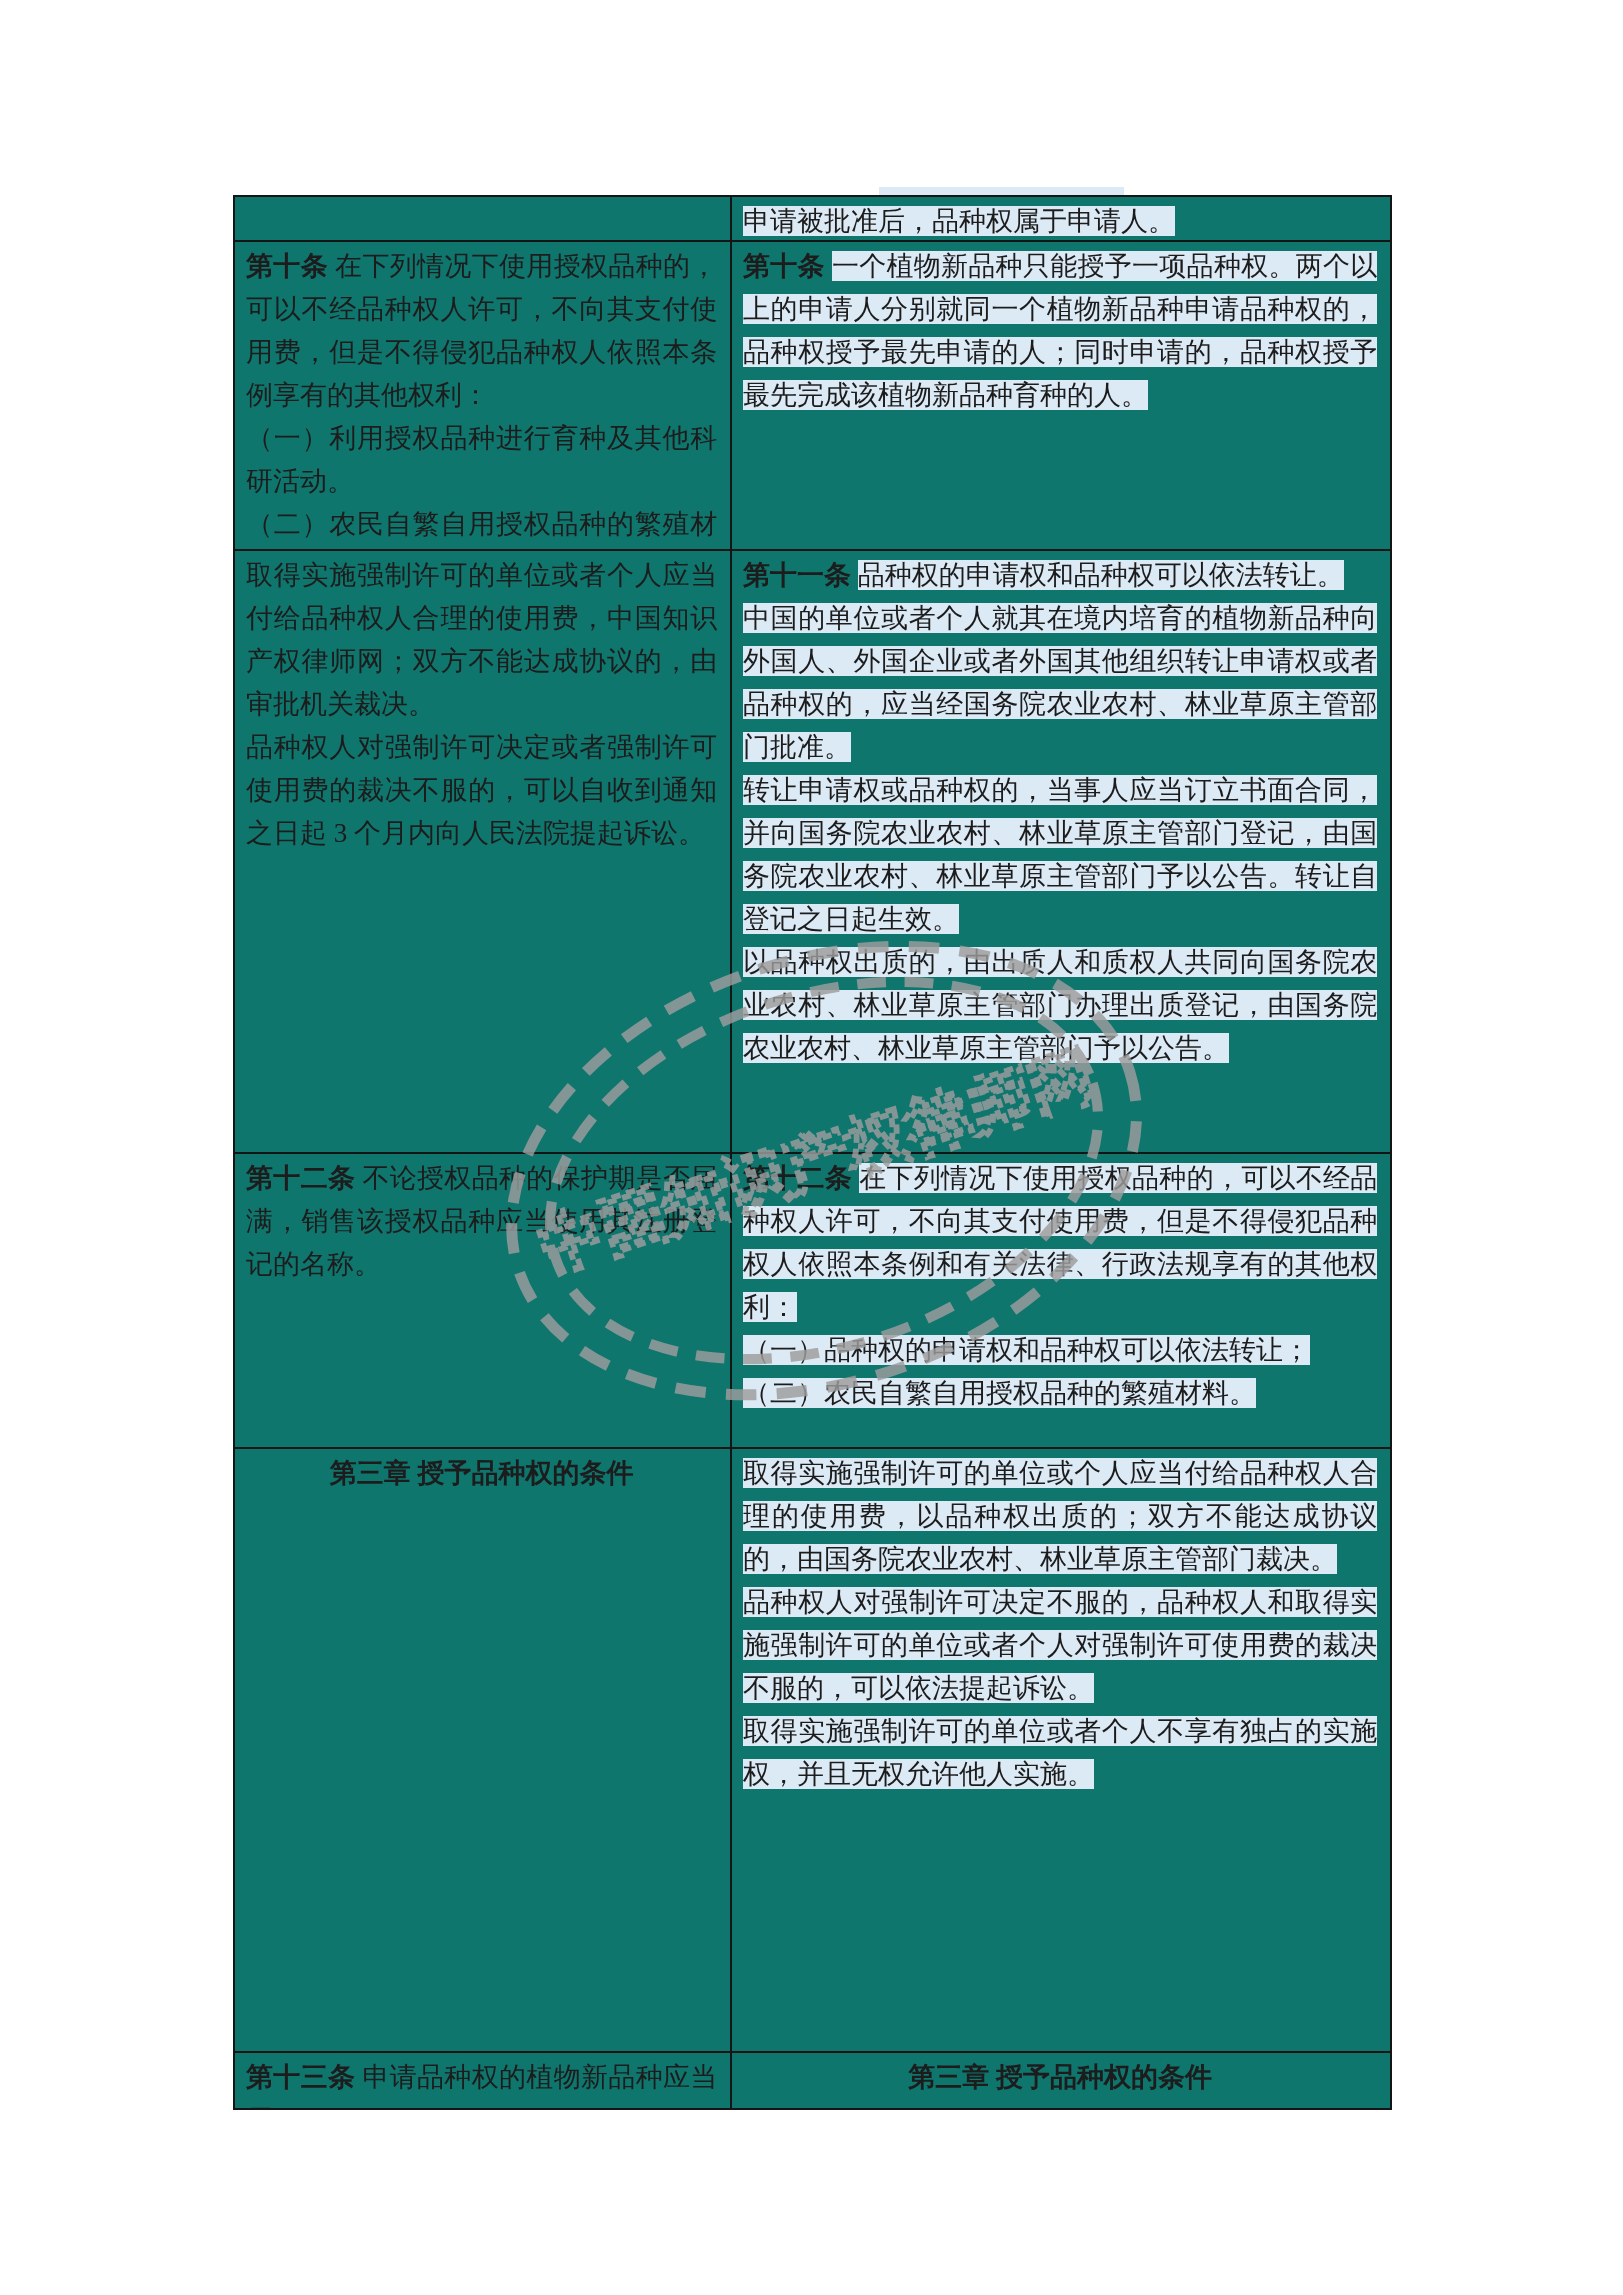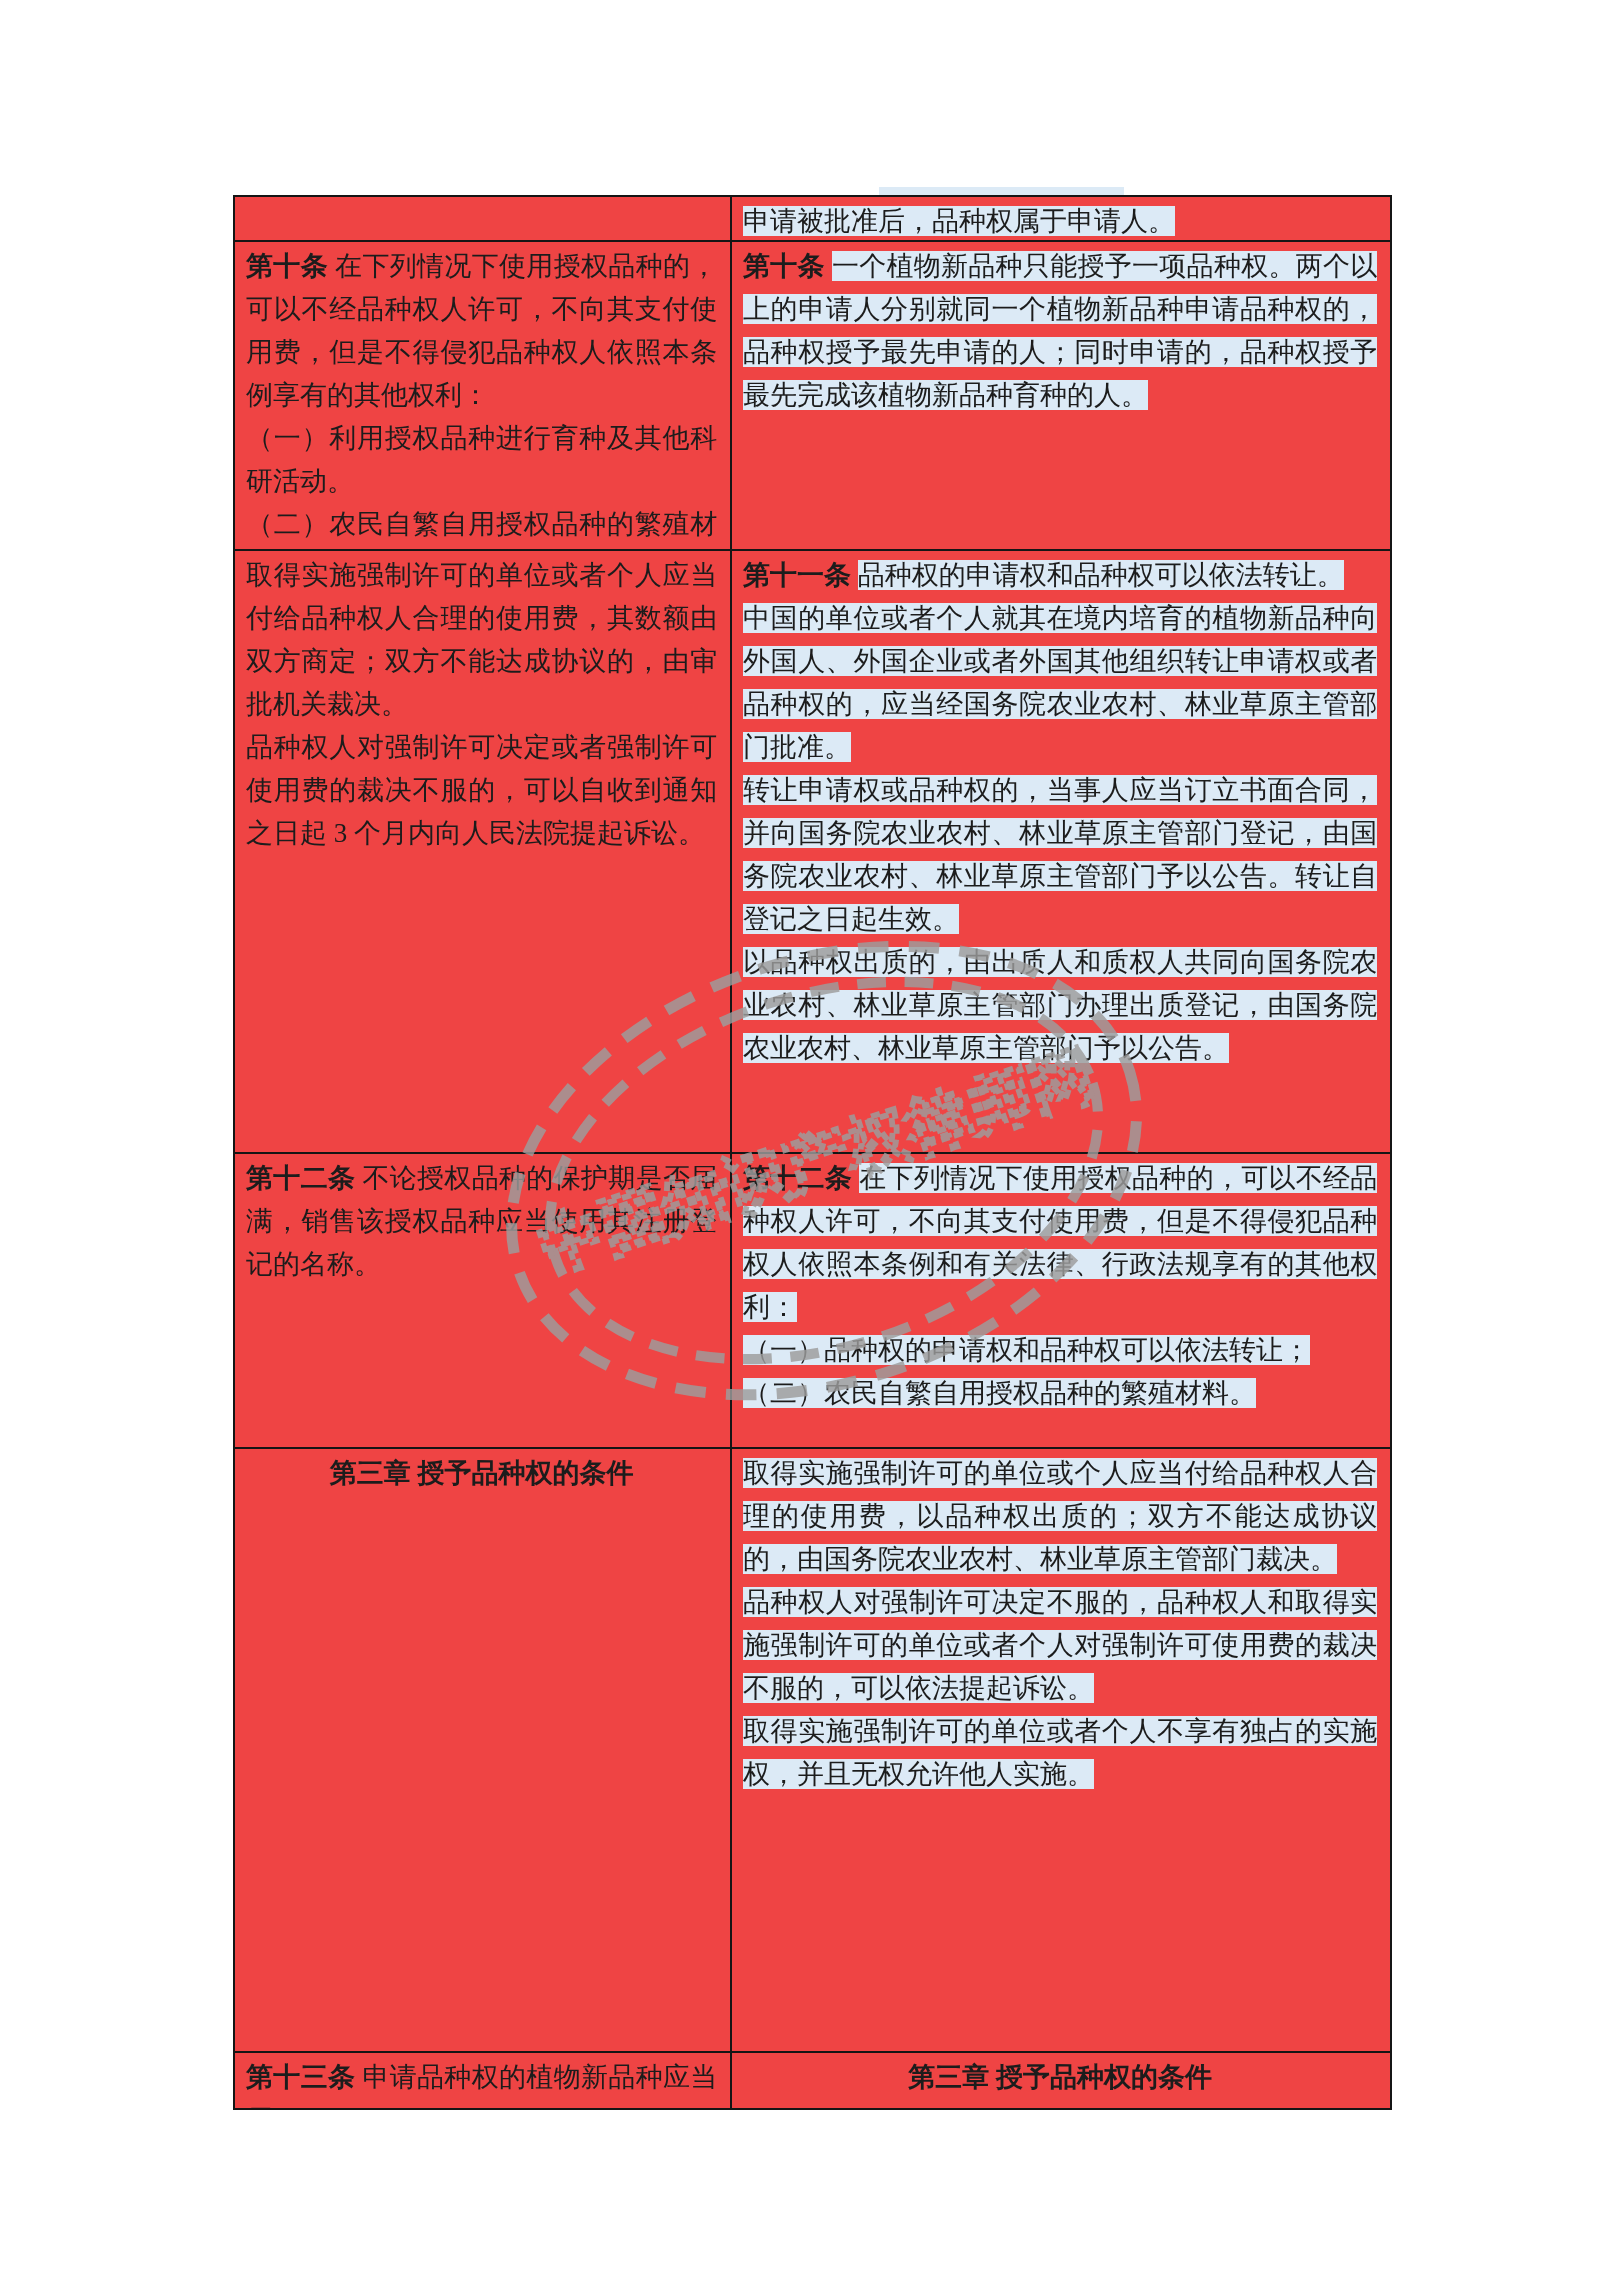--- a/index.html
+++ b/index.html
@@ -13,21 +13,21 @@
     color:#1c1c1c;
   }
   .top-sliver{
     position:absolute;left:879px;top:187px;width:245px;height:7.6px;
     background:#dceaf6;
   }
   .doc-table{
     position:absolute;left:233px;top:195px;width:1159px;
     border:2.5px solid #151515;
     box-sizing:border-box;
-    background:#ef4444;
+    background:#0f766e;
   }
   .t-row{display:flex;box-sizing:border-box;}
   .t-row + .t-row{border-top:2.5px solid #151515;}
   .t-cell{
     box-sizing:border-box;
     padding:2.5px 12.7px 0 11px;
     font-size:27px;line-height:43px;
     text-align:justify;
     text-justify:inter-ideograph;
     overflow:hidden;
@@ -64,21 +64,21 @@
           <p><span class="seg-b ">第十条</span><span class=""> 在下列情况下使用授权品种的，可以不经品种权人许可，不向其支付使用费，但是不得侵犯品种权人依照本条例享有的其他权利：</span></p>
           <p><span class="">（一）利用授权品种进行育种及其他科研活动。</span></p>
           <p><span class="">（二）农民自繁自用授权品种的繁殖材料。</span></p>
         </div>
         <div class="t-cell right">
           <p><span class="seg-b ">第十条</span><span class="">  </span><span class="seg-h">一个植物新品种只能授予一项品种权。两个以上的申请人分别就同一个植物新品种申请品种权的，品种权授予最先申请的人；同时申请的，品种权授予最先完成该植物新品种育种的人。</span></p>
         </div>
       </div>
       <div class="t-row" style="height: 603px;">
         <div class="t-cell left">
-          <p><span class="">取得实施强制许可的单位或者个人应当付给品种权人合理的使用费，其数额由双方商定；双方不能达成协议的，由审批机关裁决。</span></p>
+          <p><span class="">取得实施强制许可的单位或者个人应当付给品种权人合理的使用费，中国知识产权律师网；双方不能达成协议的，由审批机关裁决。</span></p>
           <p><span class="">品种权人对强制许可决定或者强制许可使用费的裁决不服的，可以自收到通知之日起 3 个月内向人民法院提起诉讼。</span></p>
         </div>
         <div class="t-cell right">
           <p><span class="seg-b ">第十一条</span><span class="">  </span><span class="seg-h">品种权的申请权和品种权可以依法转让。</span></p>
           <p><span class="seg-h">中国的单位或者个人就其在境内培育的植物新品种向外国人、外国企业或者外国其他组织转让申请权或者品种权的，应当经国务院农业农村、林业草原主管部门批准。</span></p>
           <p><span class="seg-h">转让申请权或品种权的，当事人应当订立书面合同，并向国务院农业农村、林业草原主管部门登记，由国务院农业农村、林业草原主管部门予以公告。转让自登记之日起生效。</span></p>
           <p><span class="seg-h">以品种权出质的，由出质人和质权人共同向国务院农业农村、林业草原主管部门办理出质登记，由国务院农业农村、林业草原主管部门予以公告。</span></p>
         </div>
       </div>
       <div class="t-row" style="height: 295px;">

